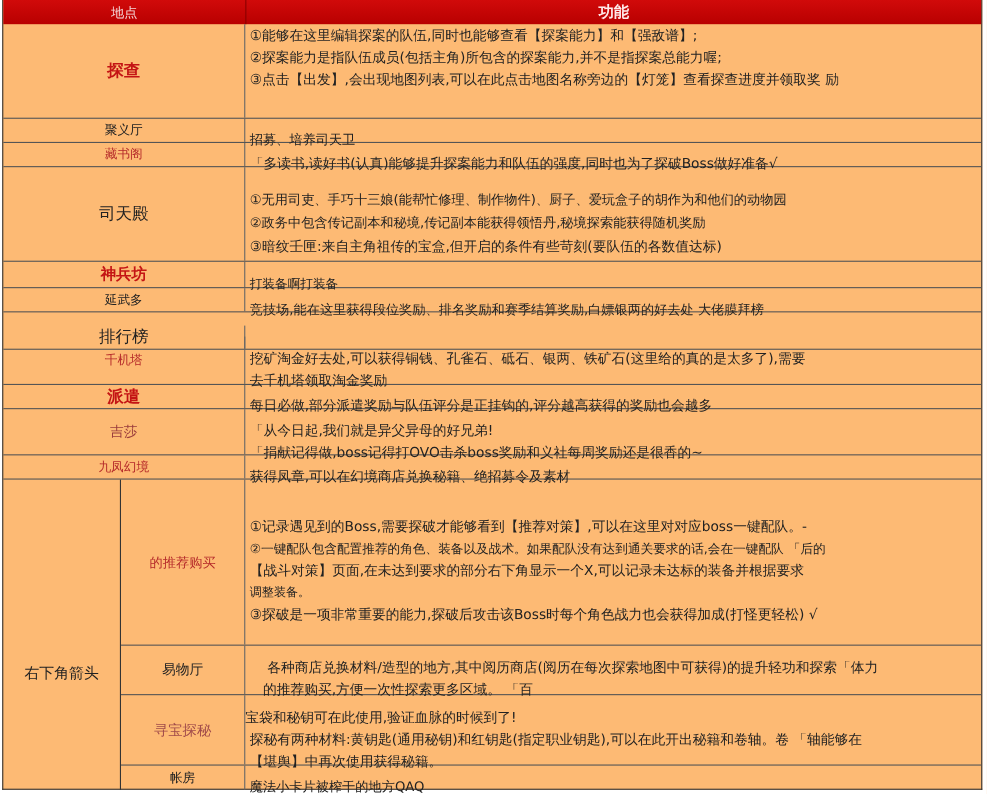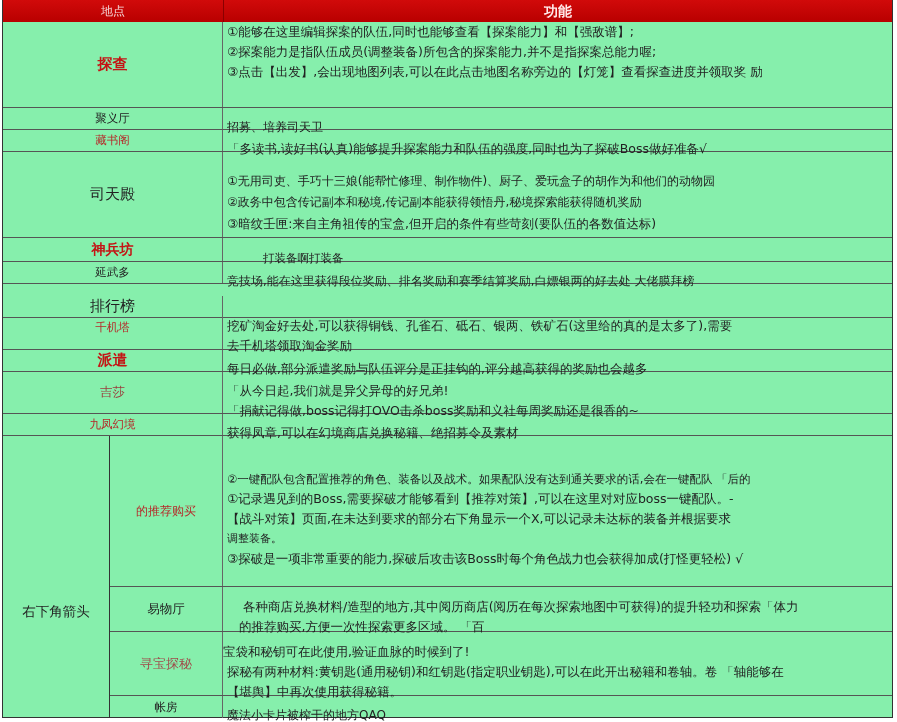--- a/index.html
+++ b/index.html
@@ -1,19 +1,19 @@
 <!DOCTYPE html>
 <html><head>
 <meta charset="utf-8">
 <style>
   html, body { margin: 0; padding: 0; background: #ffffff; }
   body { width: 897px; height: 722px; overflow: hidden; position: relative;
          font-family: "DejaVu Sans", "Liberation Sans", sans-serif; color: #222; }
   .sheet { position: absolute; left: 2px; top: 0; width: 891px; height: 718px;
-           border: 1.5px solid #333; border-top: none; box-sizing: border-box; background: #86efac; }
+           border: 1.5px solid #333; border-top: none; box-sizing: border-box; background: #fdba74; }
   .header { position: absolute; left: 0; top: 0; width: 100%; height: 22px;
             background: linear-gradient(#d10a0a, #b80000); display: flex; }
   .header .h-loc { width: 220px; color: #f4d7d7; font-size: 12px; text-align: center; line-height: 22px;
                    border-right: 1px solid #8a0000; }
   .header .h-func { flex: 1; color: #ffe9e9; font-size: 14px; font-weight: bold; text-align: center; line-height: 22px; }
   .row { position: absolute; left: 0; width: 100%; border-bottom: 1px solid #555; box-sizing: border-box; display: flex; }
   .loc { width: 220px; box-sizing: border-box; border-right: 1.5px solid #666;
          display: flex; align-items: center; justify-content: center; text-align: center; }
   .func { flex: 1; padding: 16px 0 0 4px; font-size: 12.5px; line-height: 20px; display: flex; flex-direction: column; justify-content: center; }
   .func p { margin: 0; white-space: nowrap; }
@@ -41,21 +41,21 @@
 
   <div class="header">
     <div class="h-loc">地点</div>
     <div class="h-func">功能</div>
   </div>
 
   <div class="row" style="top:22px;height:86px;">
     <div class="loc red-bold">探查</div>
     <div class="func" style="justify-content:flex-start;padding-top:0;">
       <p>①能够在这里编辑探案的队伍,同时也能够查看【探案能力】和【强敌谱】;</p>
-      <p>②探案能力是指队伍成员(调整装备)所包含的探案能力,并不是指探案总能力喔;</p>
+      <p>②探案能力是指队伍成员(包括主角)所包含的探案能力,并不是指探案总能力喔;</p>
       <p>③点击【出发】,会出现地图列表,可以在此点击地图名称旁边的【灯笼】查看探查进度并领取奖 励</p>
     </div>
   </div>
 
   <div class="row" style="top:108px;height:22px;">
     <div class="loc plain-small">聚义厅</div>
     <div class="func">
       <p class="tiny" style="font-size:12px">招募、培养司天卫</p>
     </div>
   </div>
@@ -69,21 +69,21 @@
 
   <div class="row" style="top:152px;height:86px;">
     <div class="loc plain-big">司天殿</div>
     <div class="func" style="line-height:21px;">
       <p style="font-size:12px">①无用司吏、手巧十三娘(能帮忙修理、制作物件)、厨子、爱玩盒子的胡作为和他们的动物园</p>
       <p style="font-size:12px">②政务中包含传记副本和秘境,传记副本能获得领悟丹,秘境探索能获得随机奖励</p>
       <p>③暗纹壬匣:来自主角祖传的宝盒,但开启的条件有些苛刻(要队伍的各数值达标)</p>
     </div>
   </div>
 
-  <div class="row" style="top:238px;height:24px;gap:36px;">
+  <div class="row" style="top:238px;height:24px;">
     <div class="loc red-bold" style="font-size:14px">神兵坊</div>
     <div class="func">
       <p style="font-size:11.5px">打装备啊打装备</p>
     </div>
   </div>
 
   <div class="row" style="top:262px;height:22px;">
     <div class="loc plain-small">延武多</div>
     <div class="func">
       <p style="font-size:12px">竞技场,能在这里获得段位奖励、排名奖励和赛季结算奖励,白嫖银两的好去处 大佬膜拜榜</p>
@@ -125,22 +125,22 @@
     </div>
   </div>
 
   <div class="group">
     <div class="outer-loc">右下角箭头</div>
     <div class="inner">
 
       <div class="sub" style="top:0;height:151px;">
         <div class="sloc red-small" style="font-size:12px">的推荐购买</div>
         <div class="func" style="line-height:20px;">
+          <p>①记录遇见到的Boss,需要探破才能够看到【推荐对策】,可以在这里对对应boss一键配队。-</p>
           <p style="font-size:11.5px">②一键配队包含配置推荐的角色、装备以及战术。如果配队没有达到通关要求的话,会在一键配队 「后的</p>
-          <p>①记录遇见到的Boss,需要探破才能够看到【推荐对策】,可以在这里对对应boss一键配队。-</p>
           <p>【战斗对策】页面,在未达到要求的部分右下角显示一个X,可以记录未达标的装备并根据要求</p>
           <p style="font-size:11px">调整装备。</p>
           <p>③探破是一项非常重要的能力,探破后攻击该Boss时每个角色战力也会获得加成(打怪更轻松) √</p>
         </div>
       </div>
 
       <div class="sub" style="top:151px;height:45px;gap:16px;">
         <div class="sloc plain-small" style="font-size:12.5px">易物厅</div>
         <div class="func">
           <p>各种商店兑换材料/造型的地方,其中阅历商店(阅历在每次探索地图中可获得)的提升轻功和探索「体力</p>

